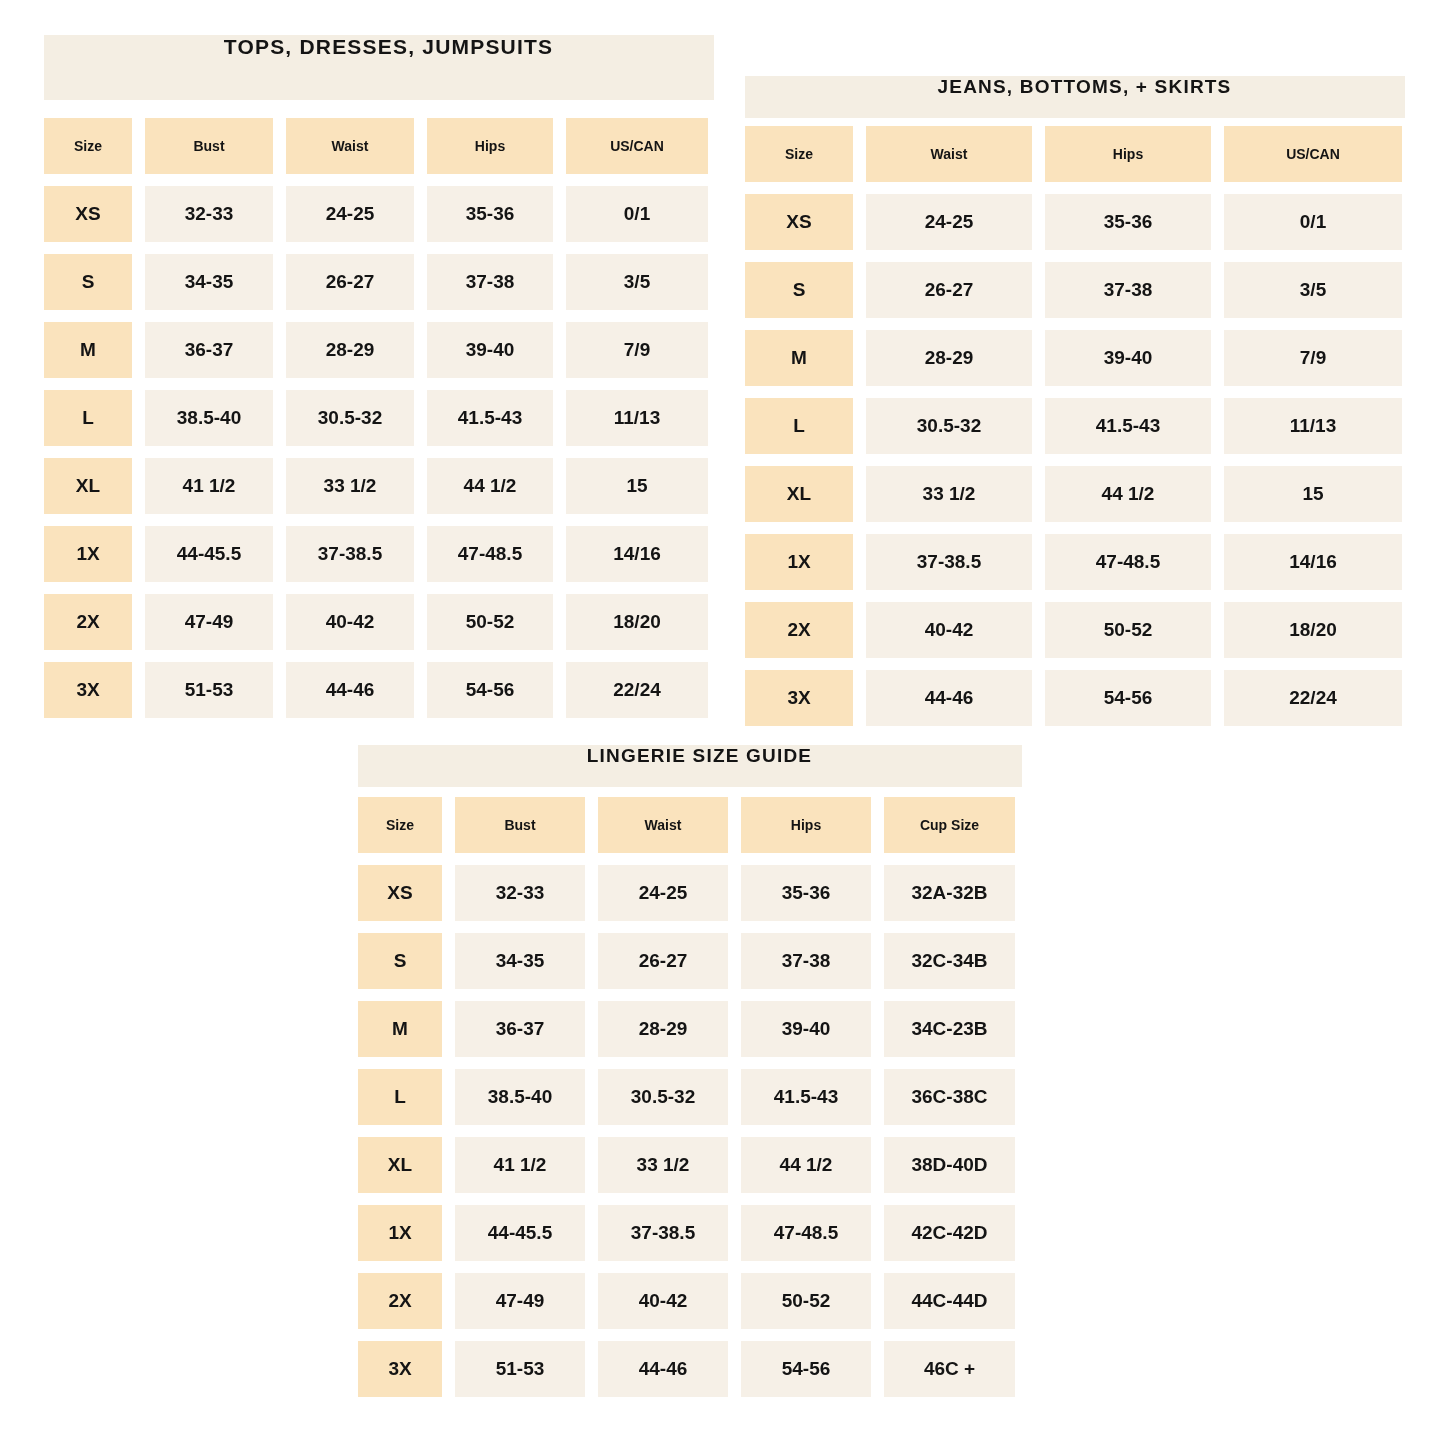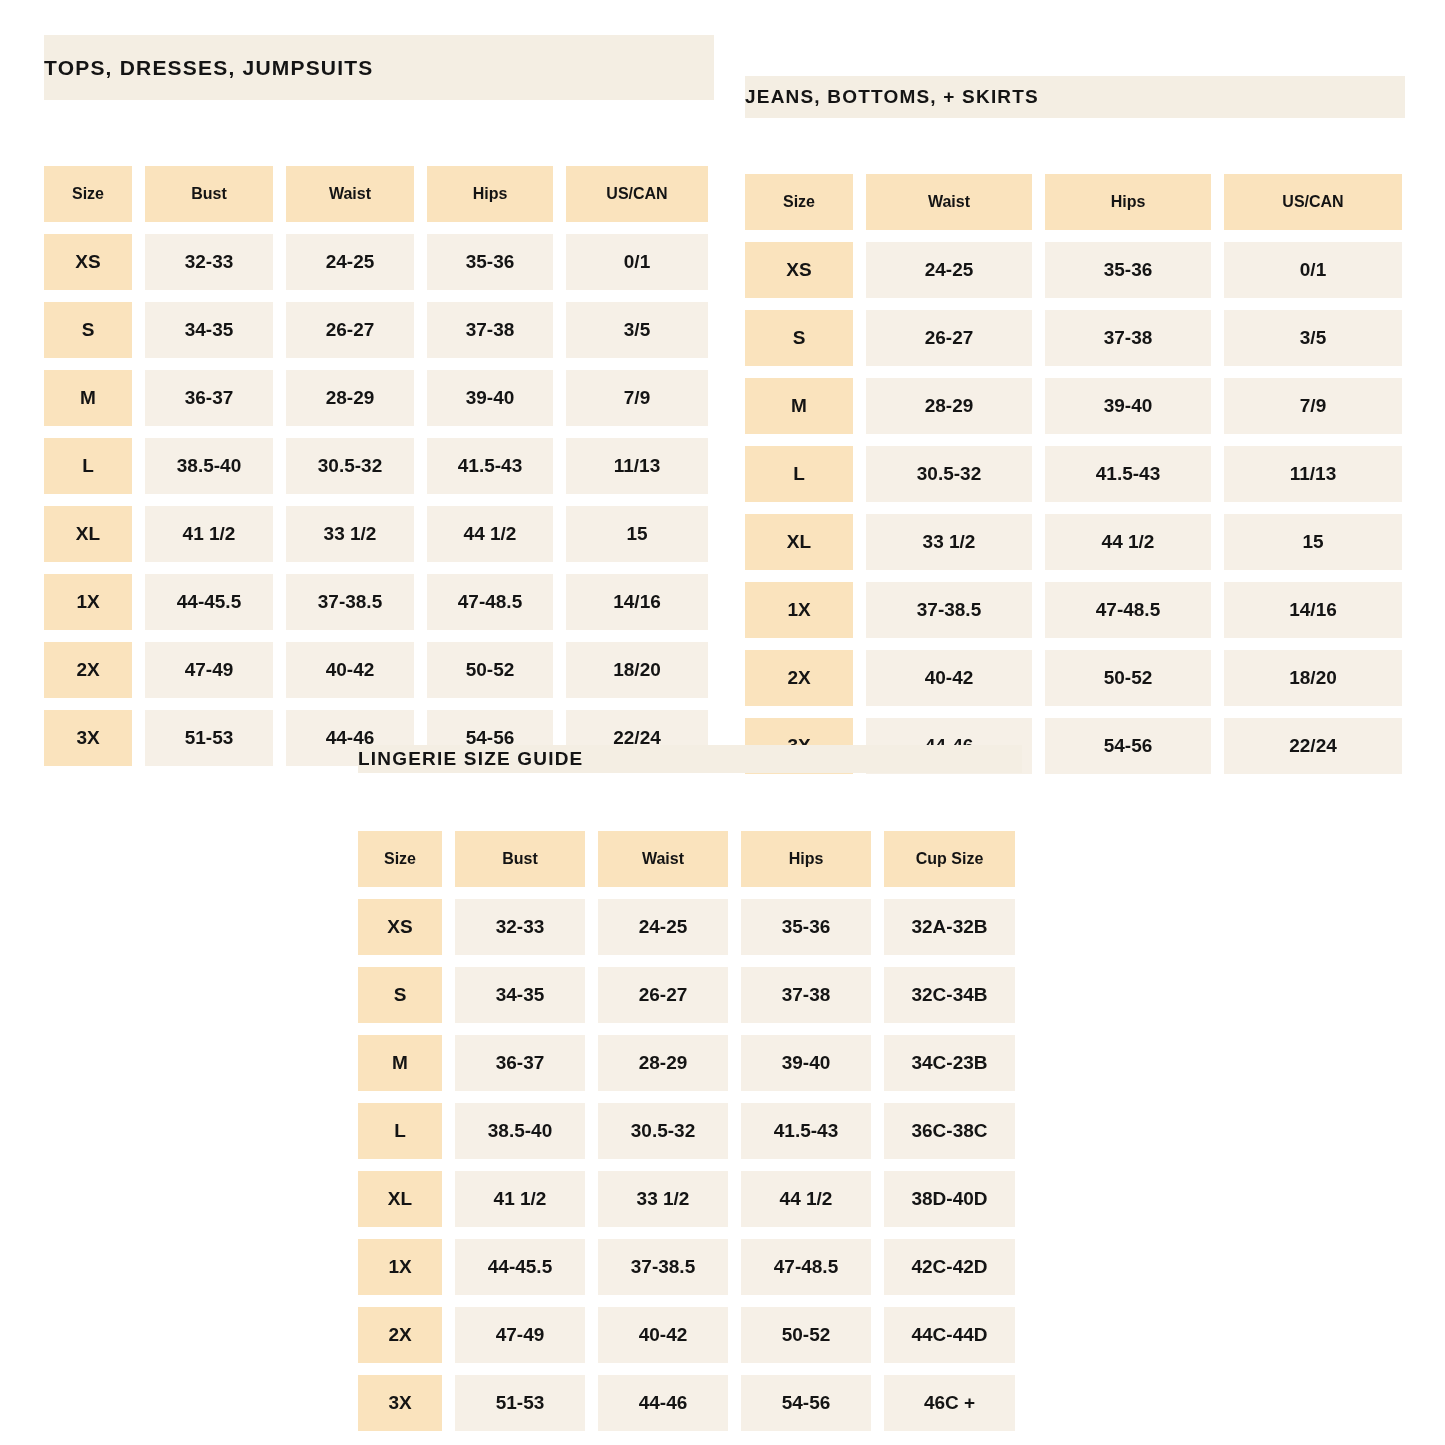--- a/index.html
+++ b/index.html
@@ -13,22 +13,23 @@
     height: 1445px;
     background: #ffffff;
     font-family: "Liberation Sans", sans-serif;
     color: #141414;
     overflow: hidden;
   }
   .table-block { position: absolute; }
   .title-bar {
     background: #f4eee3;
     display: flex;
-    flex-direction: column;
+    flex-direction: row;
     justify-content: center;
+    padding-left: 19px;
     box-sizing: border-box;
     gap: 12px;
   }
   .title {
     font-weight: bold;
     letter-spacing: 1.2px;
     white-space: nowrap;
   }
   .subtitle {
     font-weight: bold;
@@ -43,21 +44,21 @@
   }
   .cell {
     height: 56px;
     display: flex;
     align-items: center;
     justify-content: center;
     font-weight: bold;
     font-size: 19px;
     white-space: nowrap;
   }
-  .hcell { background: #fae3bd; font-size: 16px; margin-top: 48px; }
+  .hcell { background: #fae3bd; font-size: 14px; }
   .scell { background: #fae3bd; }
   .dcell { background: #f6f0e7; }
   .cols-0 { grid-template-columns: 88px 128px 128px 126px 142px; }
   .cols-1 { grid-template-columns: 108px 166px 166px 178px; }
   .cols-2 { grid-template-columns: 84px 130px 130px 130px 131px; }
 </style>
 </head>
 <body>
 
 <div class="canvas">
@@ -153,21 +154,21 @@
         <div class="cell dcell">50-52</div>
         <div class="cell dcell">18/20</div>
         <div class="cell scell">3X</div>
         <div class="cell dcell">44-46</div>
         <div class="cell dcell">54-56</div>
         <div class="cell dcell">22/24</div>
       </div>
   </section>
 
   <section class="table-block" style="left:358px; top:745px; width:664px;">
-    <header class="title-bar" style="height:28px;">
+    <header class="title-bar" style="height:42px;">
       <div class="title" style="font-size:19px;">LINGERIE SIZE GUIDE</div>
     </header>
     <div class="grid cols-2" style="margin-top:10px;">
         <div class="cell hcell">Size</div>
         <div class="cell hcell">Bust</div>
         <div class="cell hcell">Waist</div>
         <div class="cell hcell">Hips</div>
         <div class="cell hcell">Cup Size</div>
         <div class="cell scell">XS</div>
         <div class="cell dcell">32-33</div>

